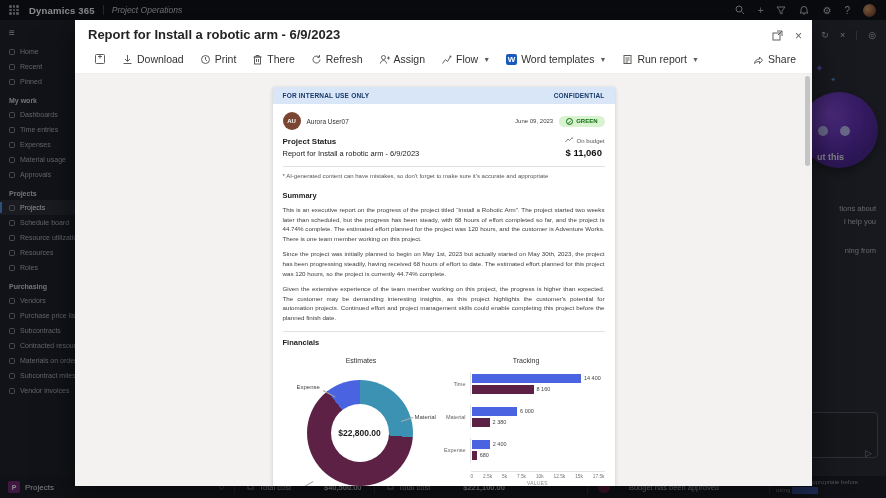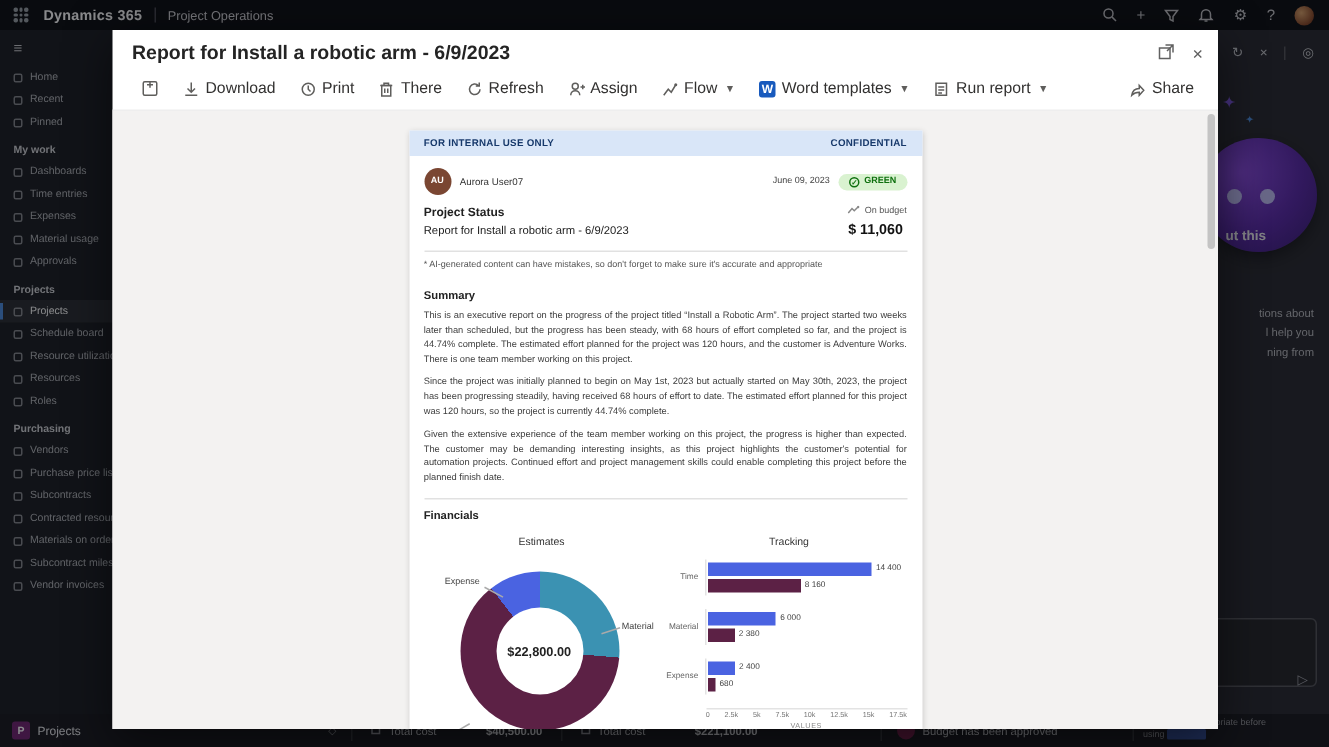--- a/index.html
+++ b/index.html
@@ -7,21 +7,21 @@
               font-family:"Liberation Sans", sans-serif; }
 
   
   #topbar { position:absolute; left:0; top:0; width:886px; height:20px; background:#0f1014;
             display:flex; align-items:center; color:#fff; z-index:1; }
   .waffle { width:10px; height:10px; margin:0 10px 0 9px; display:grid;
             grid-template-columns:repeat(3,1fr); gap:1px; }
   .waffle i { background:#9aa0a6; border-radius:50%; }
   .brand { font-size:9.5px; font-weight:bold; letter-spacing:.2px; }
   .tb-div { width:1px; height:10px; background:#4a4a52; margin:0 8px; }
-  .appname { font-size:8.5px; color:#d8d8dc; }
+  .appname { font-size:8.5px; color:#d8d8dc;font-style:italic; }
   .tb-icons { margin-left:auto; display:flex; align-items:center; gap:13px; padding-right:10px;
               color:#c8c8cc; font-size:10px; }
   .tb-icons svg { display:block; }
   .tb-avatar { width:13px; height:13px; border-radius:50%;
                background:radial-gradient(circle at 35% 35%, #d8a06a, #8a4a2a 70%, #5a2f1c); }
 
   #sidebar { position:absolute; left:0; top:20px; width:76px; bottom:22px; background:#1d1f24;
              z-index:1; overflow:hidden; padding-top:4px; }
   .burger { color:#c9c9cd; font-size:10px; padding:3px 9px 6px; }
   .nav-item { display:flex; align-items:center; height:15px; padding-left:9px; color:#b3b5ba;
@@ -56,21 +56,21 @@
   #bottombar { position:absolute; left:0; bottom:0; width:886px; height:22px; background:#1b1c20;
                z-index:1; color:#cfcfd3; font-size:7.5px; display:flex; align-items:center; }
   .bb-sep { width:1px; height:14px; background:#38383e; }
   .p-badge { width:12px; height:12px; border-radius:2px; background:#742774; color:#fff; font-size:7px;
              font-weight:bold; display:flex; align-items:center; justify-content:center; margin:0 5px 0 8px; }
   .bb-proj { font-size:8px; color:#e4e4e8; }
   .bb-caret { color:#9a9aa0; font-size:7px; margin:0 10px 0 165px; }
   .bb-cell { display:flex; align-items:center; gap:5px; padding:0 12px; }
   .bb-cell .lock { color:#9a9aa0; }
   .bb-val { font-weight:bold; color:#e0e0e4; margin-left:28px;text-align:center; }
-  .bb-msg { display:flex; align-items:center; gap:5px; padding:0 10px; }
+  .bb-msg { display:flex; align-items:center; gap:19px; padding:0 10px; }
   .bb-av { width:12px; height:12px; border-radius:50%; background:#7a1f4d; }
   .bb-frag { font-size:6px; color:#97979d; padding:0 6px; max-width:105px; line-height:1.3; }
   .bb-link { display:inline-block; width:26px; height:7px; background:#35509c; border-radius:1px; vertical-align:middle; }
 
   #dim { position:absolute; inset:0; background:rgba(5,6,10,.47); z-index:2; }
 
   
   #modal { position:absolute; left:75px; top:20px; width:737px; height:466px; background:#fff;
            z-index:3; box-shadow:0 8px 30px rgba(0,0,0,.55); display:flex; flex-direction:column; }
   .m-head { display:flex; align-items:flex-start; padding:7px 10px 2px 13px; }
@@ -279,21 +279,21 @@
   </div>
   <span class="cp-spark" style="right:62px; top:42px; font-size:11px;">✦</span>
   <span class="cp-spark" style="right:50px; top:56px; font-size:7px; color:#4f8fe0;">✦</span>
   <div class="cp-blob">
       <i style="left:18px;"></i>
       <i style="left:40px;"></i>
     </div>
   <div class="cp-head">ut this</div>
   <div class="cp-line" style="top:184px;">tions about</div>
   <div class="cp-line" style="top:197px;">l help you</div>
-  <div class="cp-line" style="top:210px;text-align:center;">ning from</div>
+  <div class="cp-line" style="top:226px;text-align:center;">ning from</div>
   <div class="cp-chip" style="left:92px; top:346px;">
       <span>ks for this project</span>
     </div>
   <div class="cp-chip" style="left:96px; top:363px;">
       <span>nd identify risks</span>
     </div>
   <div class="cp-chip" style="left:60px; top:363px; width:28px;">
       <span>ore.</span>
     </div>
   <div class="cp-chip" style="left:100px; top:381px;"><span>this project.</span>&nbsp;<span>↻</span></div>

